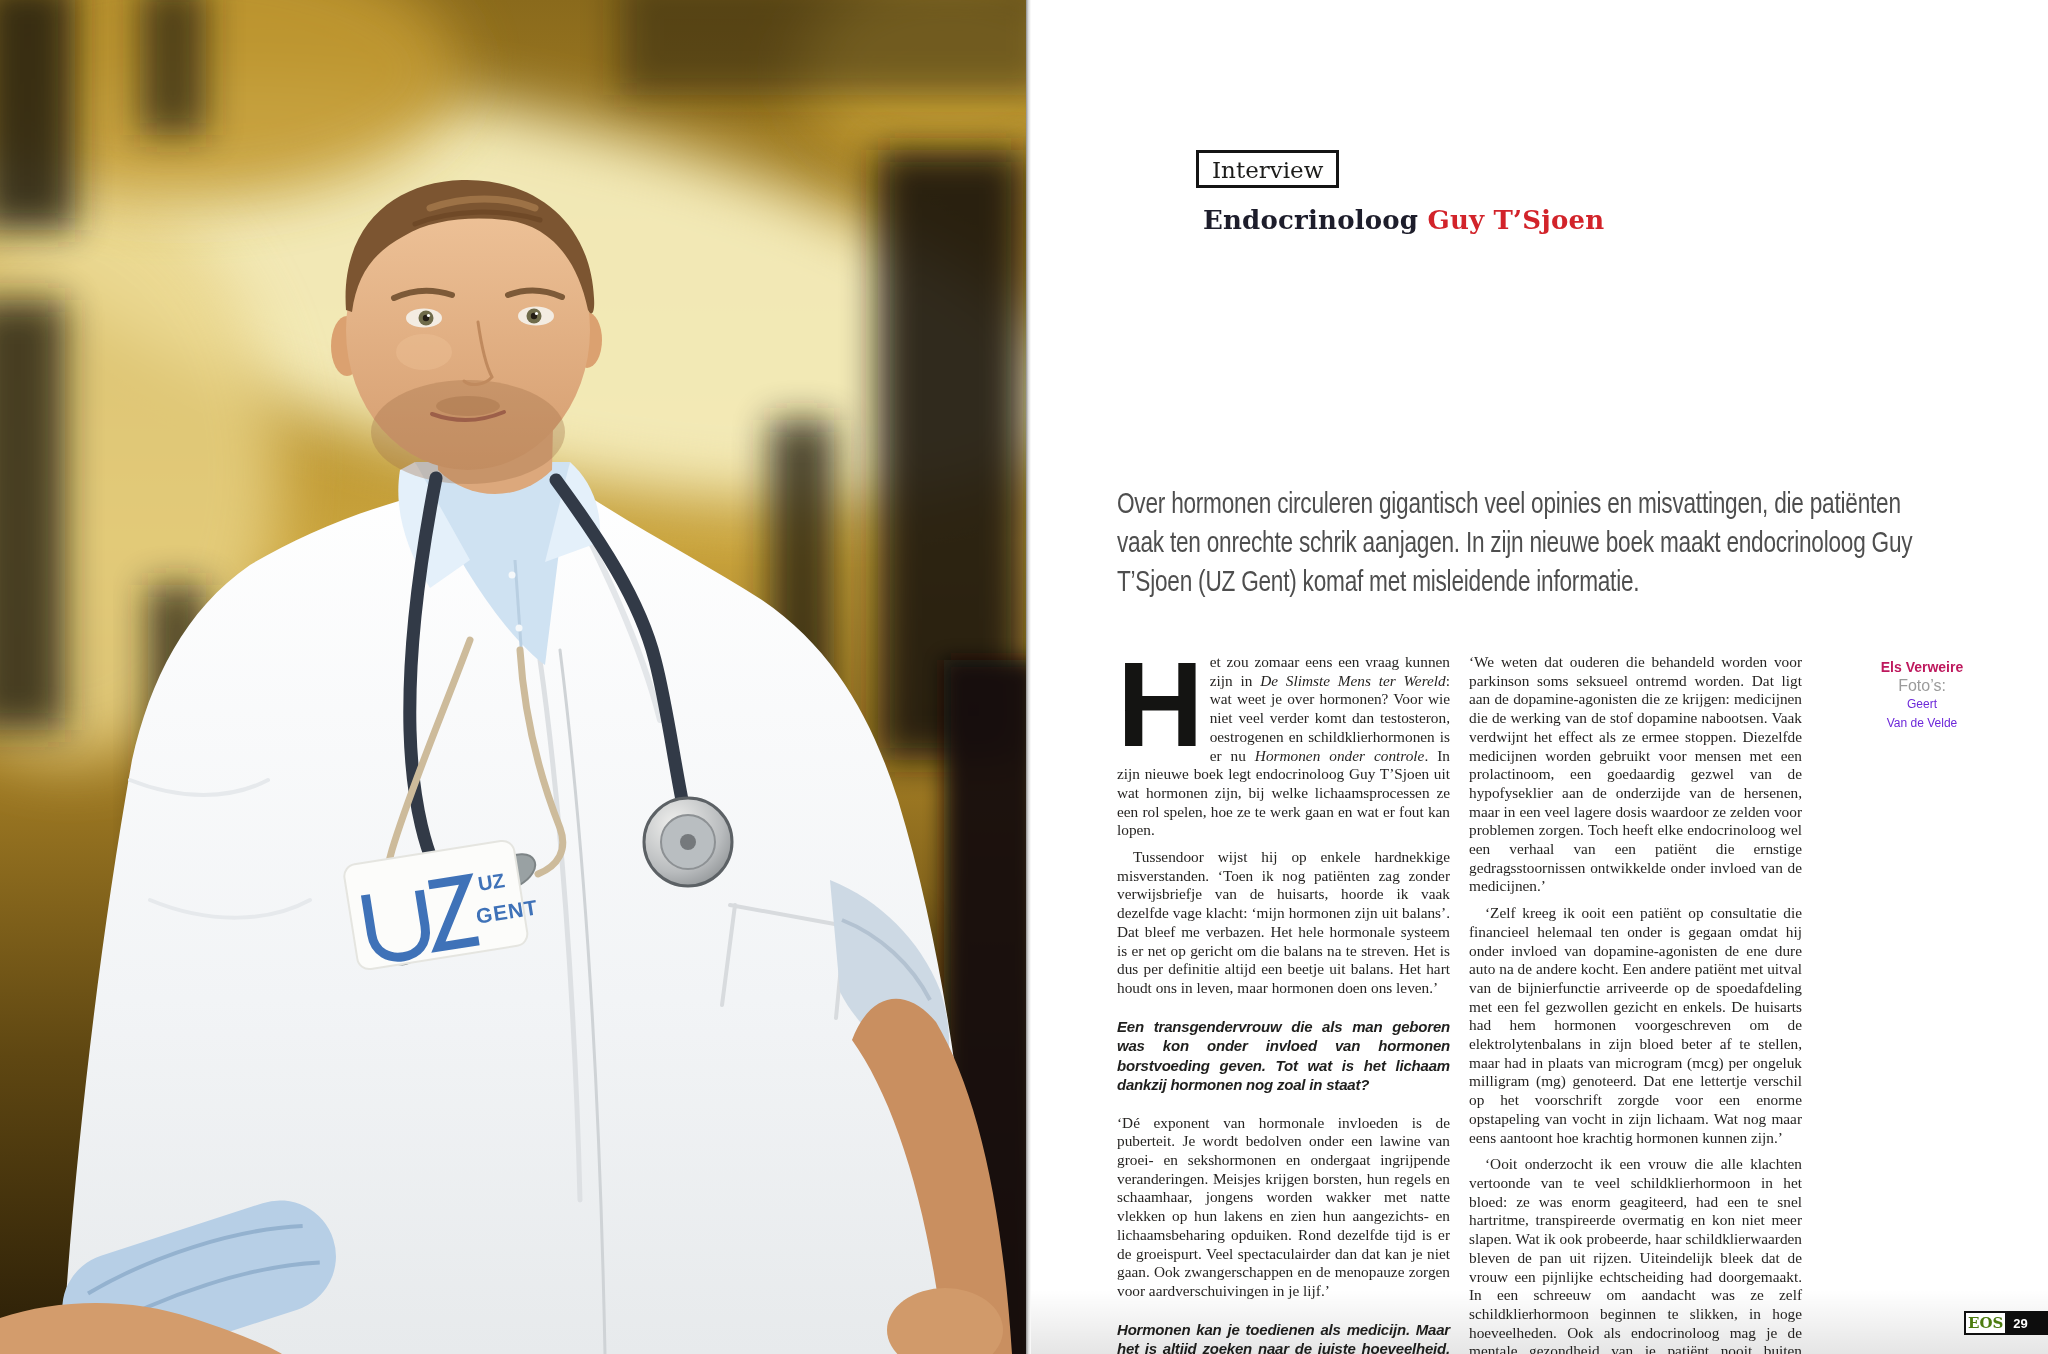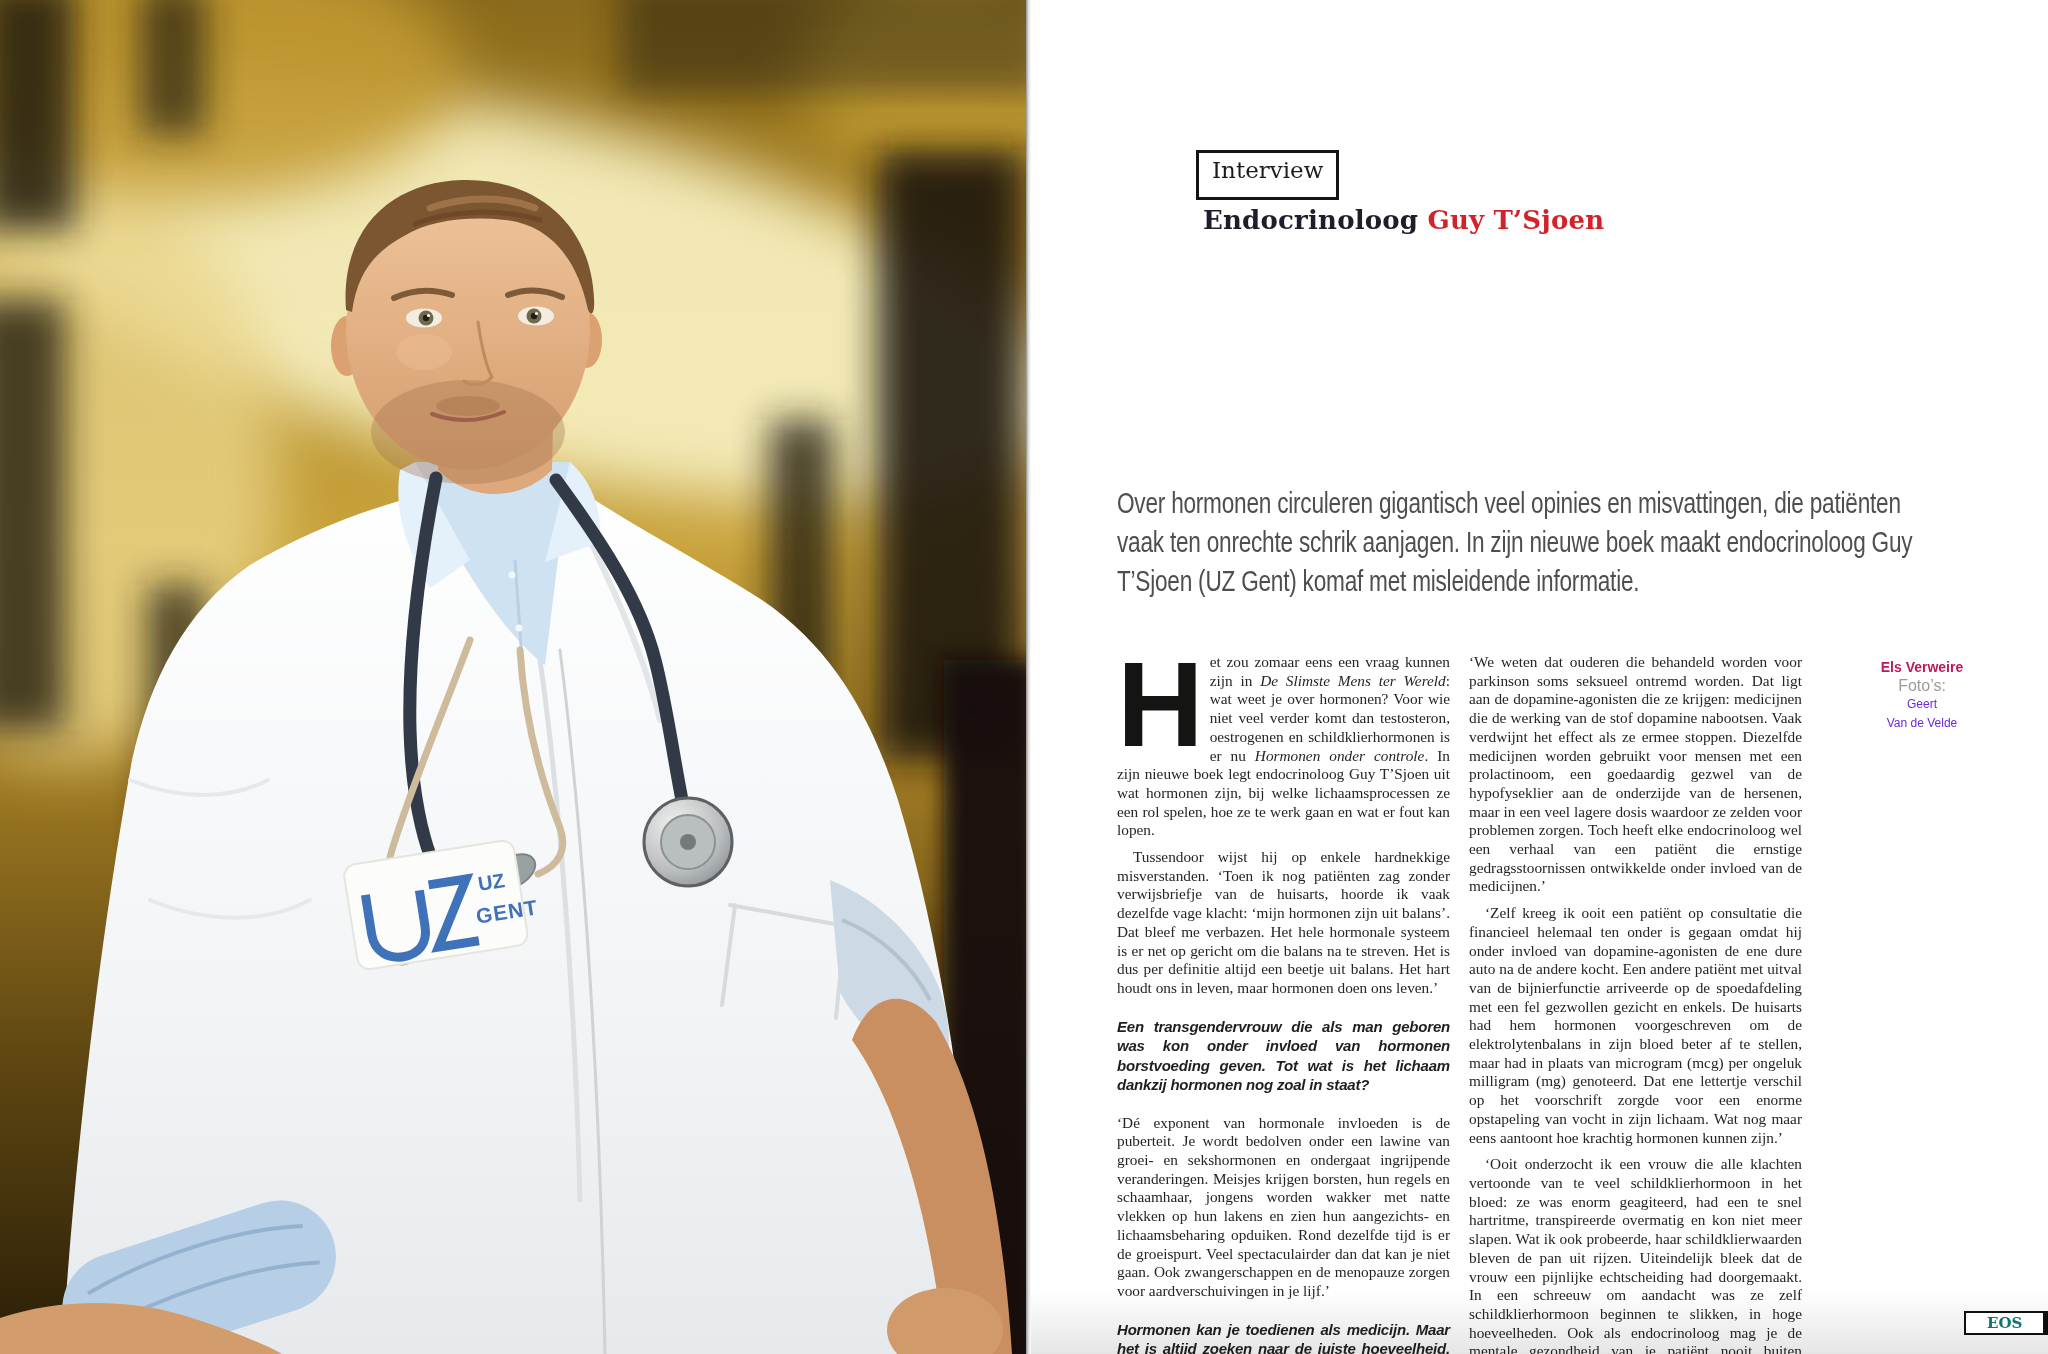--- a/index.html
+++ b/index.html
@@ -7,21 +7,21 @@
         font-family:"Liberation Serif",serif;color:#262422;}
   
   .photo{position:absolute;left:0;top:0;width:1026px;height:1354px;overflow:hidden;}
   .photo svg{display:block;width:100%;height:100%;}
   .gutter{position:absolute;left:1026px;top:0;width:5px;height:1354px;
           background:linear-gradient(to right,#8f8f8f,#d9d9d9 45%,#ffffff);}
   .bottom-shade{position:absolute;left:1031px;right:0;bottom:0;height:64px;
           background:linear-gradient(to bottom,rgba(0,0,0,0),rgba(0,0,0,0.10));}
   
   .interview-box{position:absolute;left:1196px;top:150px;border:3px solid #141414;
-          padding:4px 13px 14px;font-family:"DejaVu Serif",serif;font-size:23px;color:#1c1c1a;background:#fff;}
+          padding:4px 13px 2px;font-family:"DejaVu Serif",serif;font-size:23px;color:#1c1c1a;background:#fff;}
   .kicker{position:absolute;left:1203px;top:205px;font-family:"DejaVu Serif",serif;
           font-weight:bold;font-size:26px;letter-spacing:0.2px;color:#1d1d2b;white-space:nowrap;}
   .kicker .name{color:#d2232a;margin-top:32px;}
   .headline{position:absolute;left:1114px;top:284px;}
   .headline-line{font-family:"Liberation Sans",sans-serif;font-weight:bold;font-size:58px;
           line-height:57px;letter-spacing:-1.5px;color:#161614;white-space:nowrap;
           transform:scaleX(0.78);transform-origin:0 50%;}
   .standfirst{position:absolute;left:1117px;top:484px;}
   .standfirst-line{font-family:"Liberation Sans",sans-serif;font-size:29px;line-height:39px;
           letter-spacing:-0.3px;color:#4e4e4e;white-space:nowrap;
@@ -40,23 +40,23 @@
   .dropcap{float:left;font-family:"Liberation Sans",sans-serif;font-weight:bold;
      font-size:120px;line-height:92px;letter-spacing:-4px;color:#141412;margin:5px 10px 0 0;}
   
   .credits{position:absolute;left:1868px;top:658px;width:108px;text-align:center;
      font-family:"Liberation Sans",sans-serif;}
   .credit-author{font-weight:bold;font-size:14px;line-height:19px;color:#be185d;}
   .credit-label{font-size:16px;line-height:18px;color:#9b9b9b;}
   .credit-name{font-weight:normal;font-size:12px;line-height:19px;color:#6d28d9;}
   
   .footer-badge{position:absolute;left:1964px;top:1311px;height:24px;display:flex;align-items:stretch;}
-  .footer-brand{border:2px solid #101010;background:#fff;color:#0f766e;
+  .footer-brand{border:2px solid #101010;background:#fff;color:#4d7c0f;
      font-family:"DejaVu Serif",serif;font-weight:bold;font-size:15px;
-     display:flex;align-items:center;padding:0 21px;}
+     display:flex;align-items:center;padding:0 2px;}
   .footer-num{background:#0d0d0d;color:#ffffff;font-family:"Liberation Sans",sans-serif;
      font-weight:bold;font-size:13px;display:flex;align-items:center;padding:0 6px;width:42px;}
 </style>
 </head>
 <body>
 
 <div class="page">
 
   <div class="photo">
     <svg viewBox="0 0 1026 1354" preserveAspectRatio="none">

